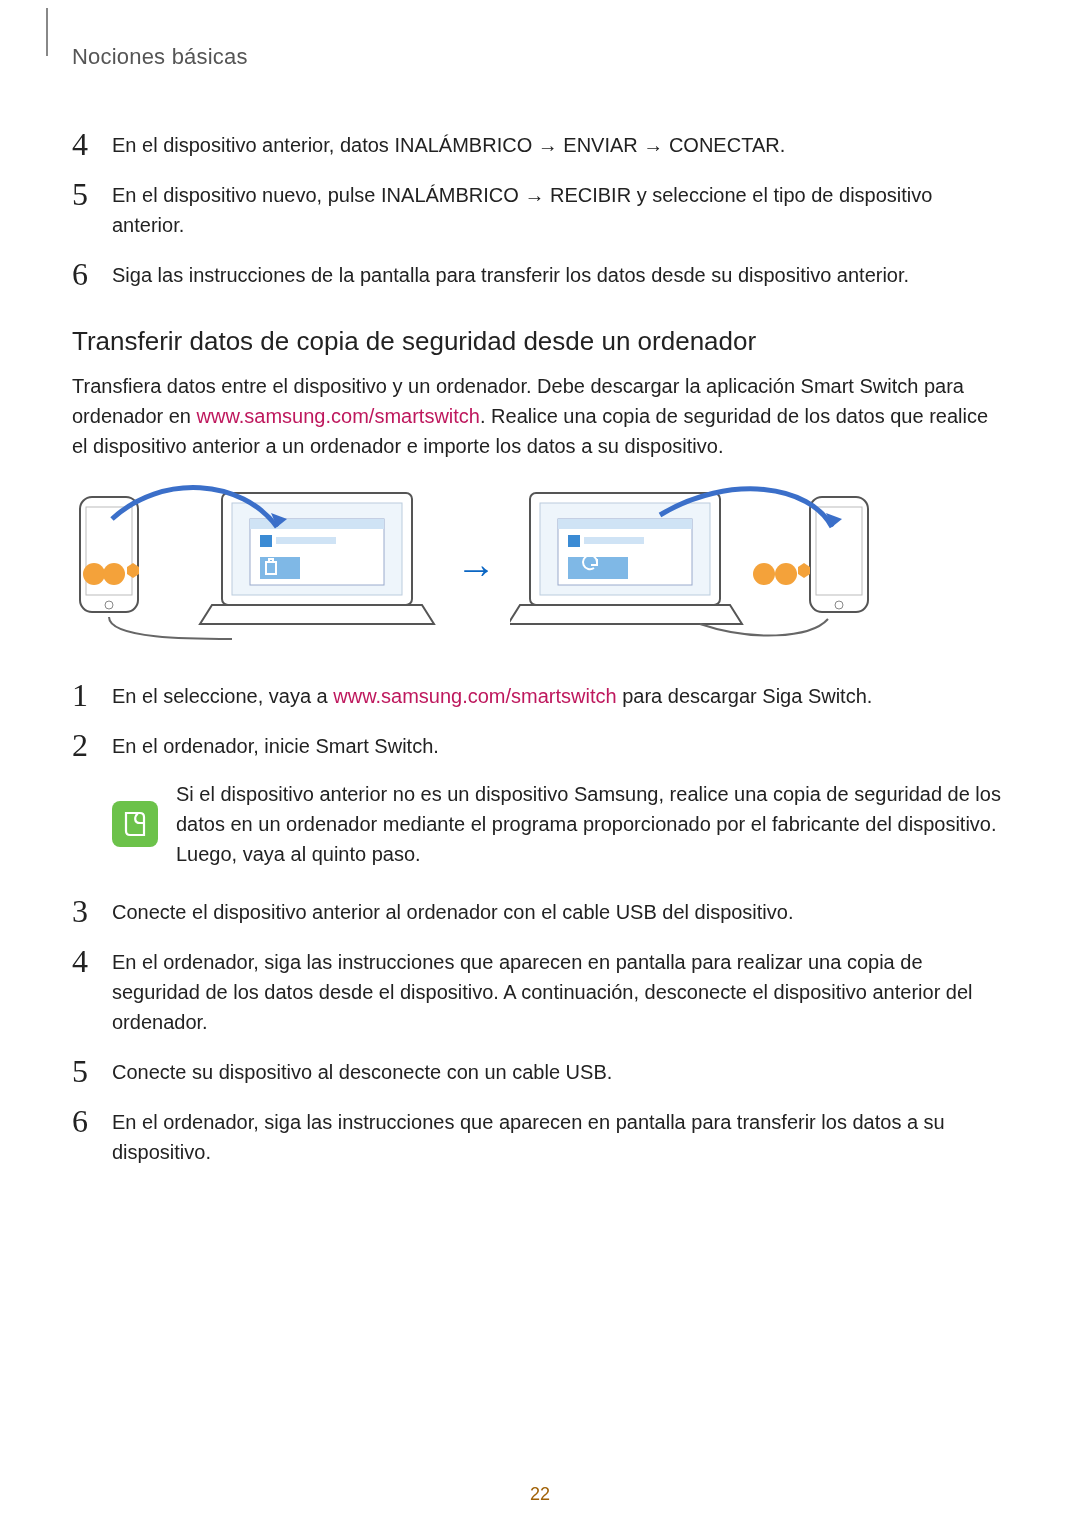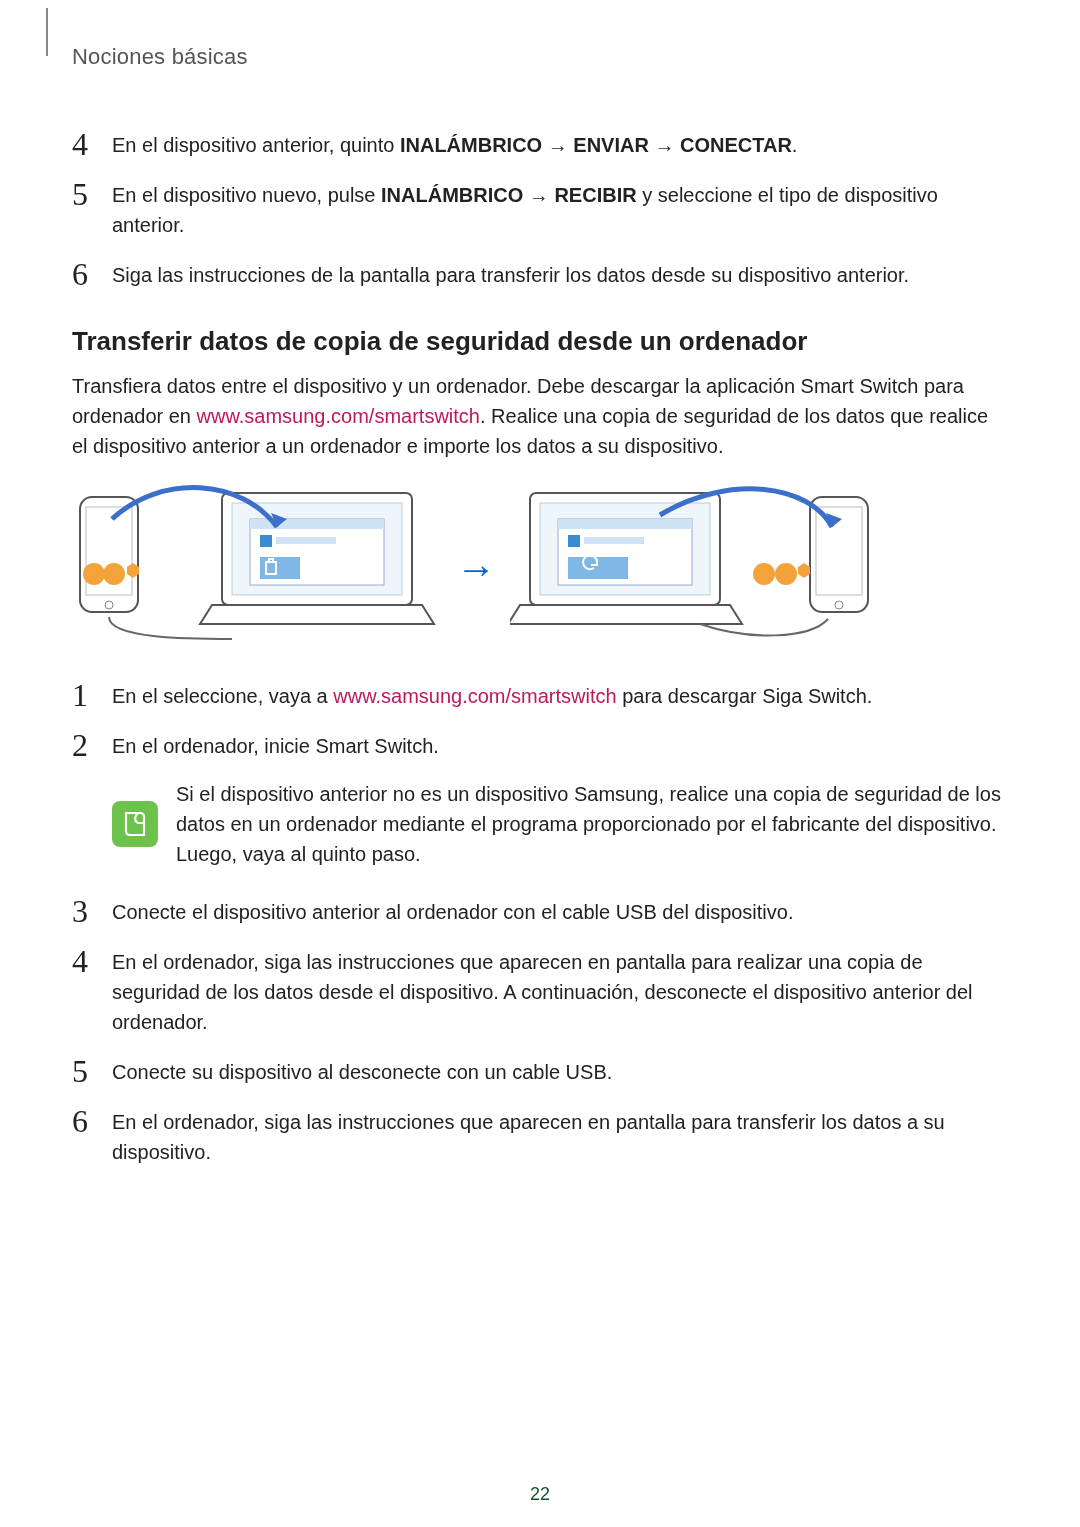--- a/index.html
+++ b/index.html
@@ -3,44 +3,44 @@
 <meta charset="utf-8">
 <style>
   html,body{margin:0;padding:0;background:#fff;font-family:"Segoe UI",Arial,Helvetica,sans-serif;color:#222}
   .page{width:1080px;min-height:1527px;margin:8px auto;padding:36px 72px 40px 72px;box-sizing:border-box;position:relative}
   .side-rule{position:absolute;left:46px;top:0;width:2px;height:48px;background:#888}
   .header{font-size:22px;color:#555;margin-bottom:58px;letter-spacing:.2px}
   ol.steps{list-style:none;padding:0;margin:0}
   ol.steps>li{display:flex;align-items:flex-start;margin-bottom:18px}
   .step-num{font-family:"Times New Roman",serif;font-size:32px;line-height:32px;min-width:34px;text-align:left;color:#222;margin-right:6px}
   .step-body{font-size:20px;line-height:30px;padding-top:2px;flex:1}
-  .step-body b{font-weight:700}
-  h3.sub{font-size:26px;font-weight:700;margin:36px 0 14px 0}
+  .step-body b{font-weight:400}
+  h3.sub{font-size:26px;font-weight:400;margin:36px 0 14px 0}
   p.para{font-size:20px;line-height:30px;margin:0 0 18px 0}
   a.link{color:#be185d;text-decoration:none}
   .figure{display:flex;align-items:center;justify-content:flex-start;gap:14px;margin:18px 0 30px 0}
   .arrow{color:#0b66c3;font-size:40px;line-height:1}
   svg.illus{display:block}
   .note{display:flex;align-items:center;gap:18px;margin:10px 0 26px 40px}
   .note-icon{width:46px;height:46px;border-radius:8px;background:#6cc24a;display:flex;align-items:center;justify-content:center;flex:0 0 46px}
   .note-icon svg{display:block}
   .note-text{font-size:20px;line-height:30px;flex:1}
-  .pagenum{position:absolute;bottom:30px;left:0;right:0;text-align:center;font-size:18px;color:#14532d}
+  .pagenum{position:absolute;bottom:30px;left:0;right:0;text-align:center;font-size:18px;color:#a16207}
 </style>
 </head>
 <body>
 
 <div class="page">
   <div class="side-rule"></div>
   <div class="header">Nociones básicas</div>
 
   <ol class="steps" id="steps-top">
       <li>
         <div class="step-num">4</div>
-        <div class="step-body"><span>En el dispositivo anterior, quinto </span><b>INALÁMBRICO</b><span> → </span><b>ENVIAR</b><span> → </span><b>CONECTAR</b><span>.</span></div>
+        <div class="step-body"><span>En el dispositivo anterior, datos </span><b>INALÁMBRICO</b><span> → </span><b>ENVIAR</b><span> → </span><b>CONECTAR</b><span>.</span></div>
       </li>
       <li>
         <div class="step-num">5</div>
         <div class="step-body"><span>En el dispositivo nuevo, pulse </span><b>INALÁMBRICO</b><span> → </span><b>RECIBIR</b><span> y seleccione el tipo de dispositivo anterior.</span></div>
       </li>
       <li>
         <div class="step-num">6</div>
         <div class="step-body"><span>Siga las instrucciones de la pantalla para transferir los datos desde su dispositivo anterior.</span></div>
       </li>
     </ol>

